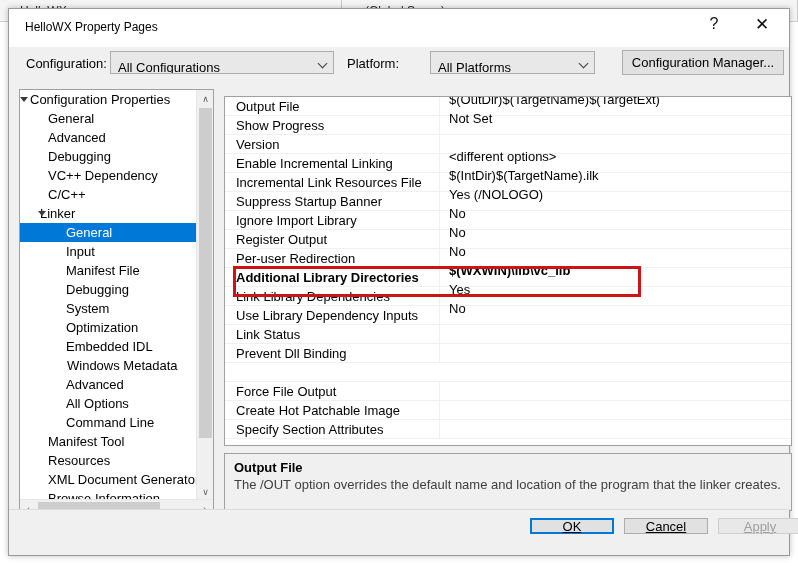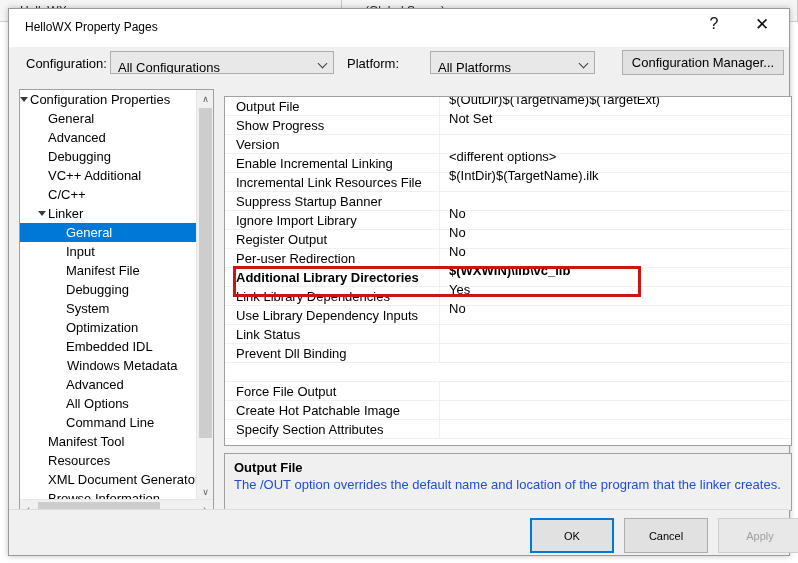--- a/index.html
+++ b/index.html
@@ -252,38 +252,39 @@
     width: 568px; height: 58px;
     background: #f0f0f0;
     border: 1px solid #a0a0a0;
     padding: 6px 9px;
   }
   #desc-title {
     font-size: 13px; font-weight: bold; color: #000000;
     margin-bottom: 2px;
   }
   #desc-text {
-    font-size: 13px; color: #1d4ed8;
+    font-size: 13px; color: #404040;
   }
 
   
   #footer {
     position: absolute; left: 0; bottom: 0; right: 0; height: 46px;
     background: #f0f0f0;
     border-top: 1px solid #dcdcdc;
   }
   .dlg-btn {
     position: absolute; top: 8px;
-    width: 84px; height: 35px;
-    font-size: 11px;
+    width: 84px; height: 16px;
+    font-size: 13px;
     display: flex; align-items: center; justify-content: center;
     background: #e1e1e1;
     border: 1px solid #adadad;
     color: #000000;
     cursor: default;
+    text-decoration: underline;
   }
   #ok-button {
     left: 521px;
     border: 2px solid #0078d7;
     background: #e1e1e1;
   }
   #cancel-button { left: 615px; }
   #apply-button {
     left: 709px;
     color: #a0a0a0;
@@ -339,33 +340,33 @@
         <div class="tree-item">
           <span style="margin-left: 28px;">General</span>
         </div>
         <div class="tree-item">
           <span style="margin-left: 28px;">Advanced</span>
         </div>
         <div class="tree-item">
           <span style="margin-left: 28px;">Debugging</span>
         </div>
         <div class="tree-item">
-          <span style="margin-left: 28px;">VC++ Additional</span>
+          <span style="margin-left: 28px;">VC++ Dependency</span>
         </div>
         <div class="tree-item">
           <span class="tw" style="left: 16px;">
             <span class="tri-closed"></span>
           </span>
           <span style="margin-left: 28px;">C/C++</span>
         </div>
         <div class="tree-item">
           <span class="tw" style="left: 16px;">
             <span class="tri-open"></span>
           </span>
-          <span style="margin-left: 28px;">Linker</span>
+          <span style="margin-left: 20px;">Linker</span>
         </div>
         <div class="tree-item selected">
           <span style="margin-left: 46px;">General</span>
         </div>
         <div class="tree-item">
           <span style="margin-left: 46px;">Input</span>
         </div>
         <div class="tree-item">
           <span style="margin-left: 46px;">Manifest File</span>
         </div>
@@ -446,20 +447,21 @@
       <div class="grid-row">
         <div class="gname">Enable Incremental Linking</div>
         <div class="gval">&lt;different options&gt;</div>
       </div>
       <div class="grid-row">
         <div class="gname">Incremental Link Resources File</div>
         <div class="gval">$(IntDir)$(TargetName).ilk</div>
       </div>
       <div class="grid-row">
         <div class="gname">Suppress Startup Banner</div>
+        <div class="gval">Yes (/NOLOGO)</div>
       </div>
       <div class="grid-row">
         <div class="gname">Ignore Import Library</div>
         <div class="gval">No</div>
       </div>
       <div class="grid-row">
         <div class="gname">Register Output</div>
         <div class="gval">No</div>
       </div>
       <div class="grid-row">

